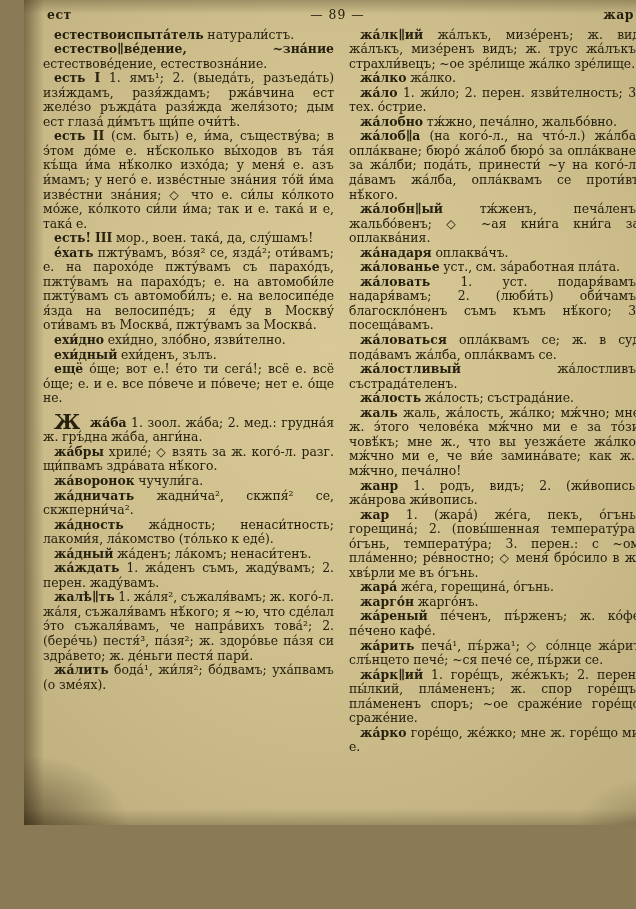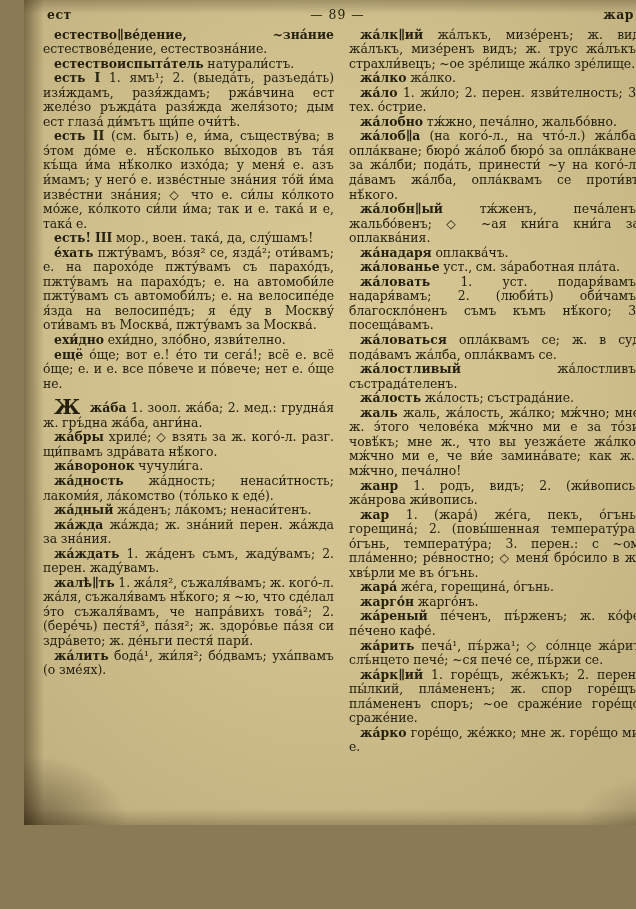--- a/index.html
+++ b/index.html
@@ -46,34 +46,35 @@
 <body>
 
 <div class="page">
   <header class="page-header">
     <span class="hw">ест</span>
     <span class="page-number">— 89 —</span>
     <span class="hw">жар</span>
   </header>
   <main class="columns">
     <section class="column">
+        <p class="entry"><span class="head">естествоиспыта́тель</span><span> натурали́стъ.</span></p>
         <p class="entry"><span class="head">естество∥ве́дение, ~зна́ние</span><span> естествове́дение, естествозна́ние.</span></p>
-        <p class="entry"><span class="head">естествоиспыта́тель</span><span> натурали́стъ.</span></p>
         <p class="entry"><span class="head">есть I</span><span> 1. ямъ¹; 2. (выеда́ть, разъеда́ть) изя́ждамъ, разя́ждамъ; ржа́вчина ест желе́зо ръжда́та разя́жда желя́зото; дым ест глаза́ ди́мътъ щи́пе очи́тѣ.</span></p>
         <p class="entry"><span class="head">есть II</span><span> (см. быть) е, и́ма, съществу́ва; в э́том до́ме е. нѣ́сколько вы́ходов въ та́я къ́ща и́ма нѣ́колко изхо́да; у меня́ е. азъ и́мамъ; у него́ е. изве́стные зна́ния то́й и́ма изве́стни зна́ния; ◇ что е. си́лы ко́лкото мо́же, ко́лкото си́ли и́ма; так и е. така́ и е, така́ е.</span></p>
         <p class="entry"><span class="head">есть! III</span><span> мор., воен. така́, да, слу́шамъ!</span></p>
         <p class="entry"><span class="head">е́хать</span><span> пжту́вамъ, во́зя² се, язда́²; оти́вамъ; е. на парохо́де пжту́вамъ съ парахо́дъ, пжту́вамъ на парахо́дъ; е. на автомоби́ле пжту́вамъ съ автомоби́лъ; е. на велосипе́де я́зда на велосипе́дъ; я е́ду в Москву́ оти́вамъ въ Москва́, пжту́вамъ за Москва́.</span></p>
         <p class="entry"><span class="head">ехи́дно</span><span> ехи́дно, зло́бно, язви́телно.</span></p>
+        <p class="entry"><span class="head">ехи́дный</span><span> ехи́денъ, зълъ.</span></p>
         <p class="entry"><span class="head">ещё</span><span> о́ще; вот е.! е́то ти сега́!; всё е. всё о́ще; е. и е. все по́вече и по́вече; нет е. о́ще не.</span></p>
         <p class="entry new-section"><span class="big-letter">Ж </span><span class="head">жа́ба</span><span> 1. зоол. жа́ба; 2. мед.: грудна́я ж. гръ́дна жа́ба, анги́на.</span></p>
         <p class="entry"><span class="head">жа́бры</span><span> хриле́; ◇ взять за ж. кого́-л. разг. щи́пвамъ здра́вата нѣ́кого.</span></p>
         <p class="entry"><span class="head">жа́воронок</span><span> чучули́га.</span></p>
+        <p class="entry"><span class="head">жа́дничать</span><span> жадни́ча², скжпя́² се, скжперни́ча².</span></p>
         <p class="entry"><span class="head">жа́дность</span><span> жа́дность; ненаси́тность; лакоми́я, ла́комство (то́лько к еде́).</span></p>
         <p class="entry"><span class="head">жа́дный</span><span> жа́денъ; ла́комъ; ненаси́тенъ.</span></p>
-        <p class="entry"><span class="head">жа́жда</span><span> жа́жда; ж. зна́ний перен. жа́жда за зна́ния.</span></p>
         <p class="entry"><span class="head">жа́ждать</span><span> 1. жа́денъ съмъ, жаду́вамъ; 2. перен. жаду́вамъ.</span></p>
         <p class="entry"><span class="head">жалѣ∥ть</span><span> 1. жа́ля², съжаля́вамъ; ж. кого́-л. жа́ля, съжаля́вамъ нѣ́кого; я ~ю, что сде́лал э́то съжаля́вамъ, че напра́вихъ това́²; 2. (бере́чь) пестя́³, па́зя²; ж. здоро́вье па́зя си здра́вето; ж. де́ньги пестя́ пари́.</span></p>
         <p class="entry"><span class="head">жа́лить</span><span> бода́¹, жи́ля²; бо́двамъ; уха́пвамъ (о зме́ях).</span></p>
       </section>
     <section class="column">
         <p class="entry"><span class="head">жа́лк∥ий</span><span> жа́лъкъ, мизе́ренъ; ж. вид жа́лъкъ, мизе́ренъ видъ; ж. трус жа́лъкъ, страхли́вецъ; ~ое зре́лище жа́лко зре́лище.</span></p>
         <p class="entry"><span class="head">жа́лко</span><span> жа́лко.</span></p>
         <p class="entry"><span class="head">жа́ло</span><span> 1. жи́ло; 2. перен. язви́телность; 3. тех. о́стрие.</span></p>
         <p class="entry"><span class="head">жа́лобно</span><span> тж́жно, печа́лно, жальбо́вно.</span></p>
         <p class="entry"><span class="head">жа́лоб∥а</span><span> (на кого́-л., на что́-л.) жа́лба, опла́кване; бюро́ жа́лоб бюро́ за опла́кване, за жа́лби; пода́ть, принести́ ~у на кого́-л. да́вамъ жа́лба, опла́квамъ се проти́въ нѣ́кого.</span></p>

